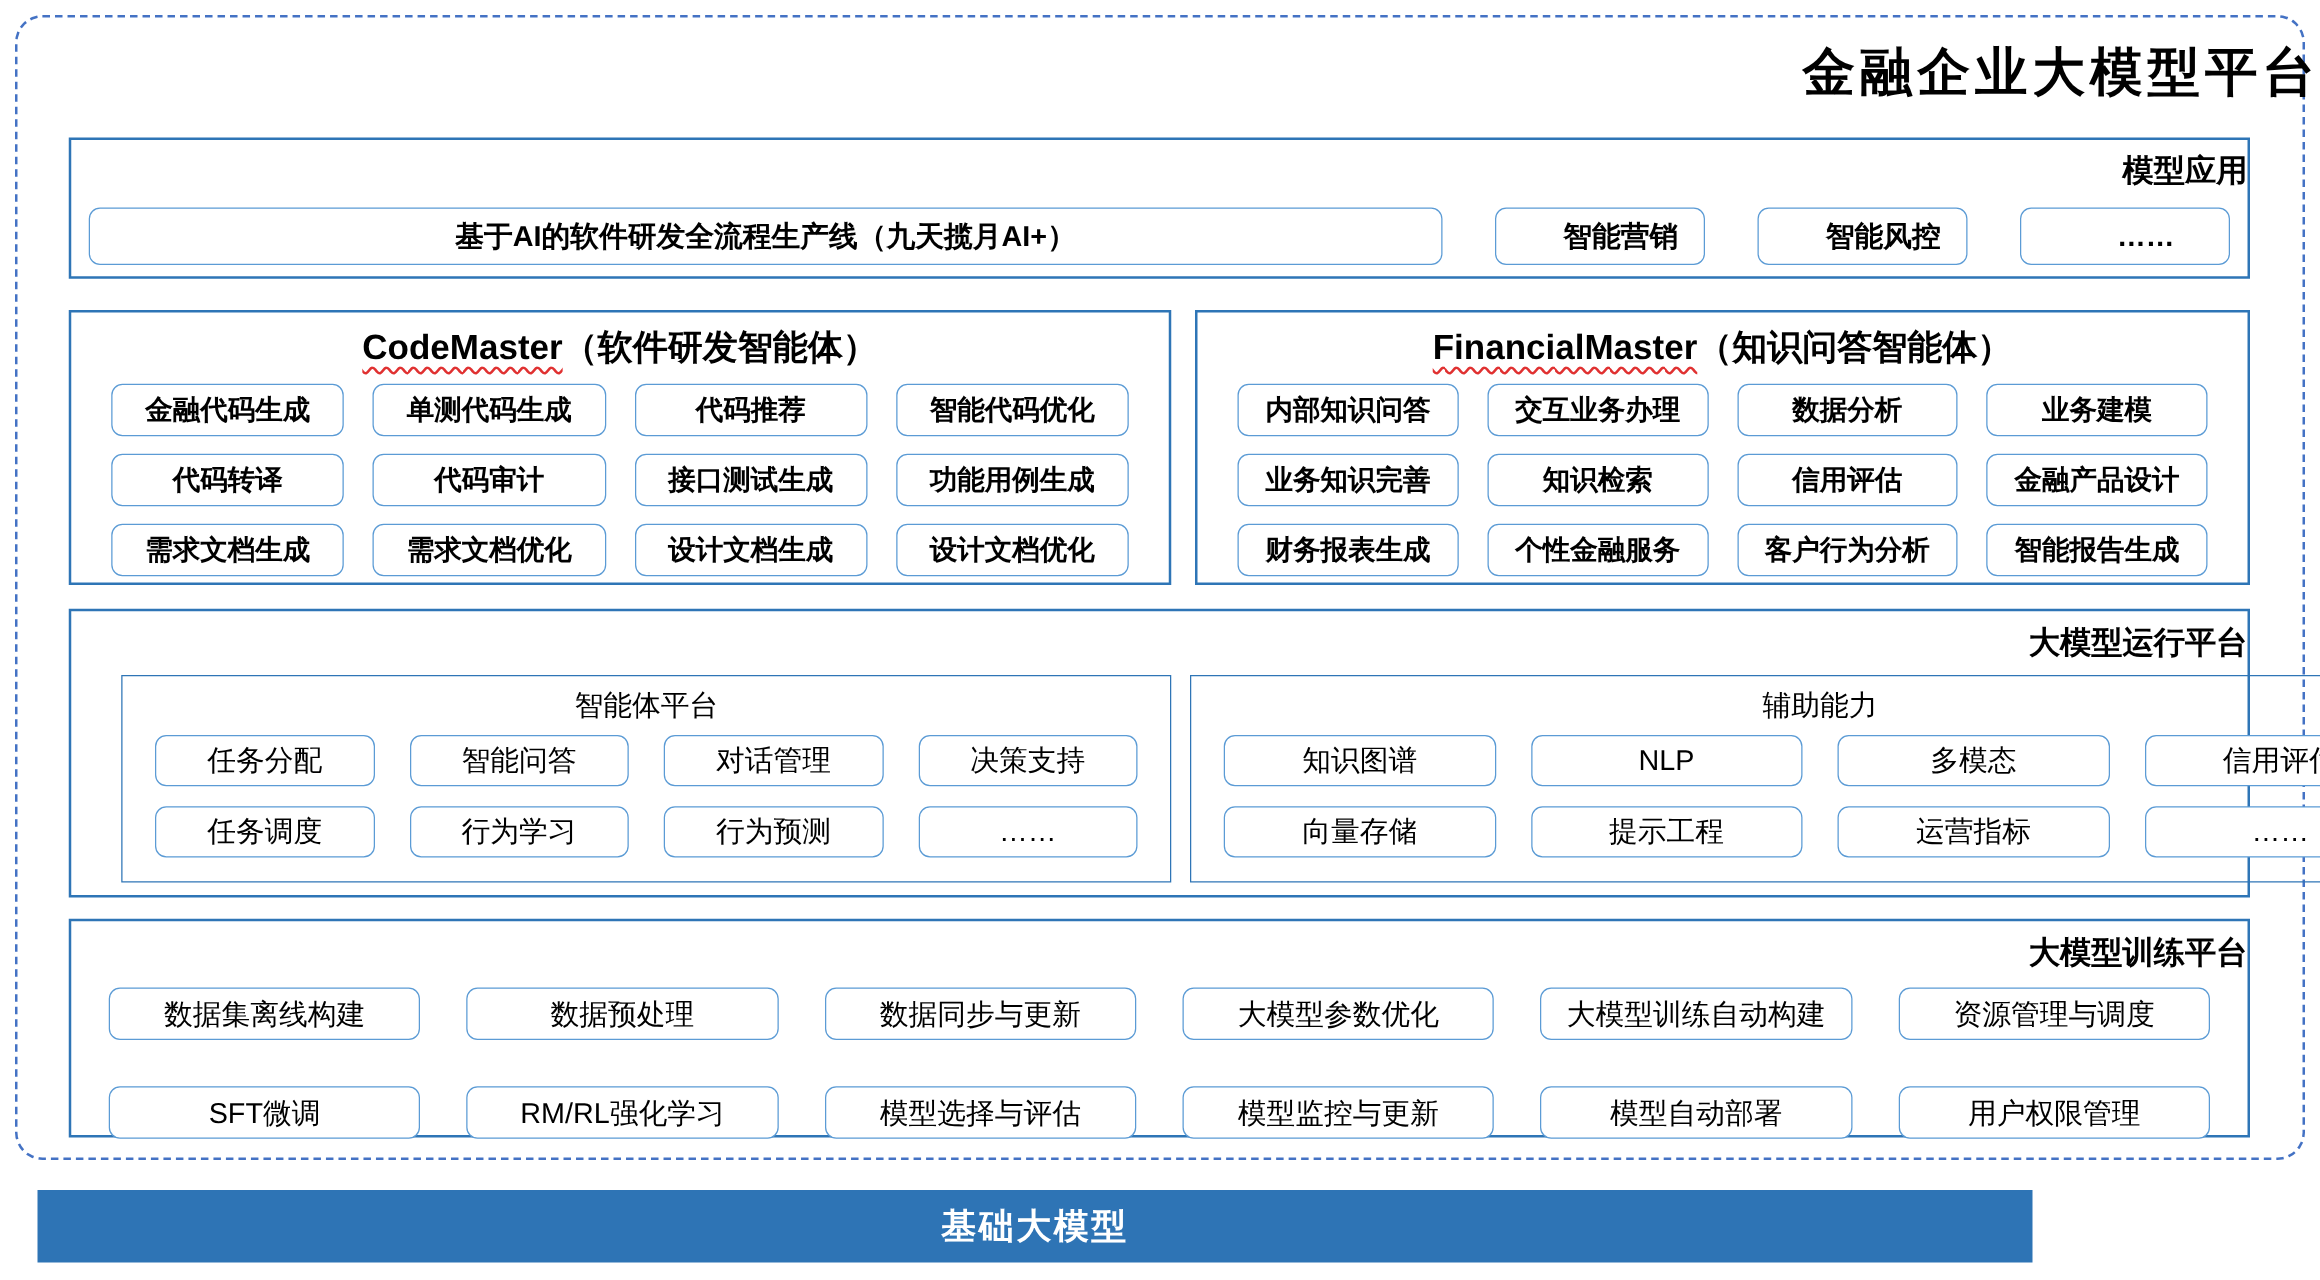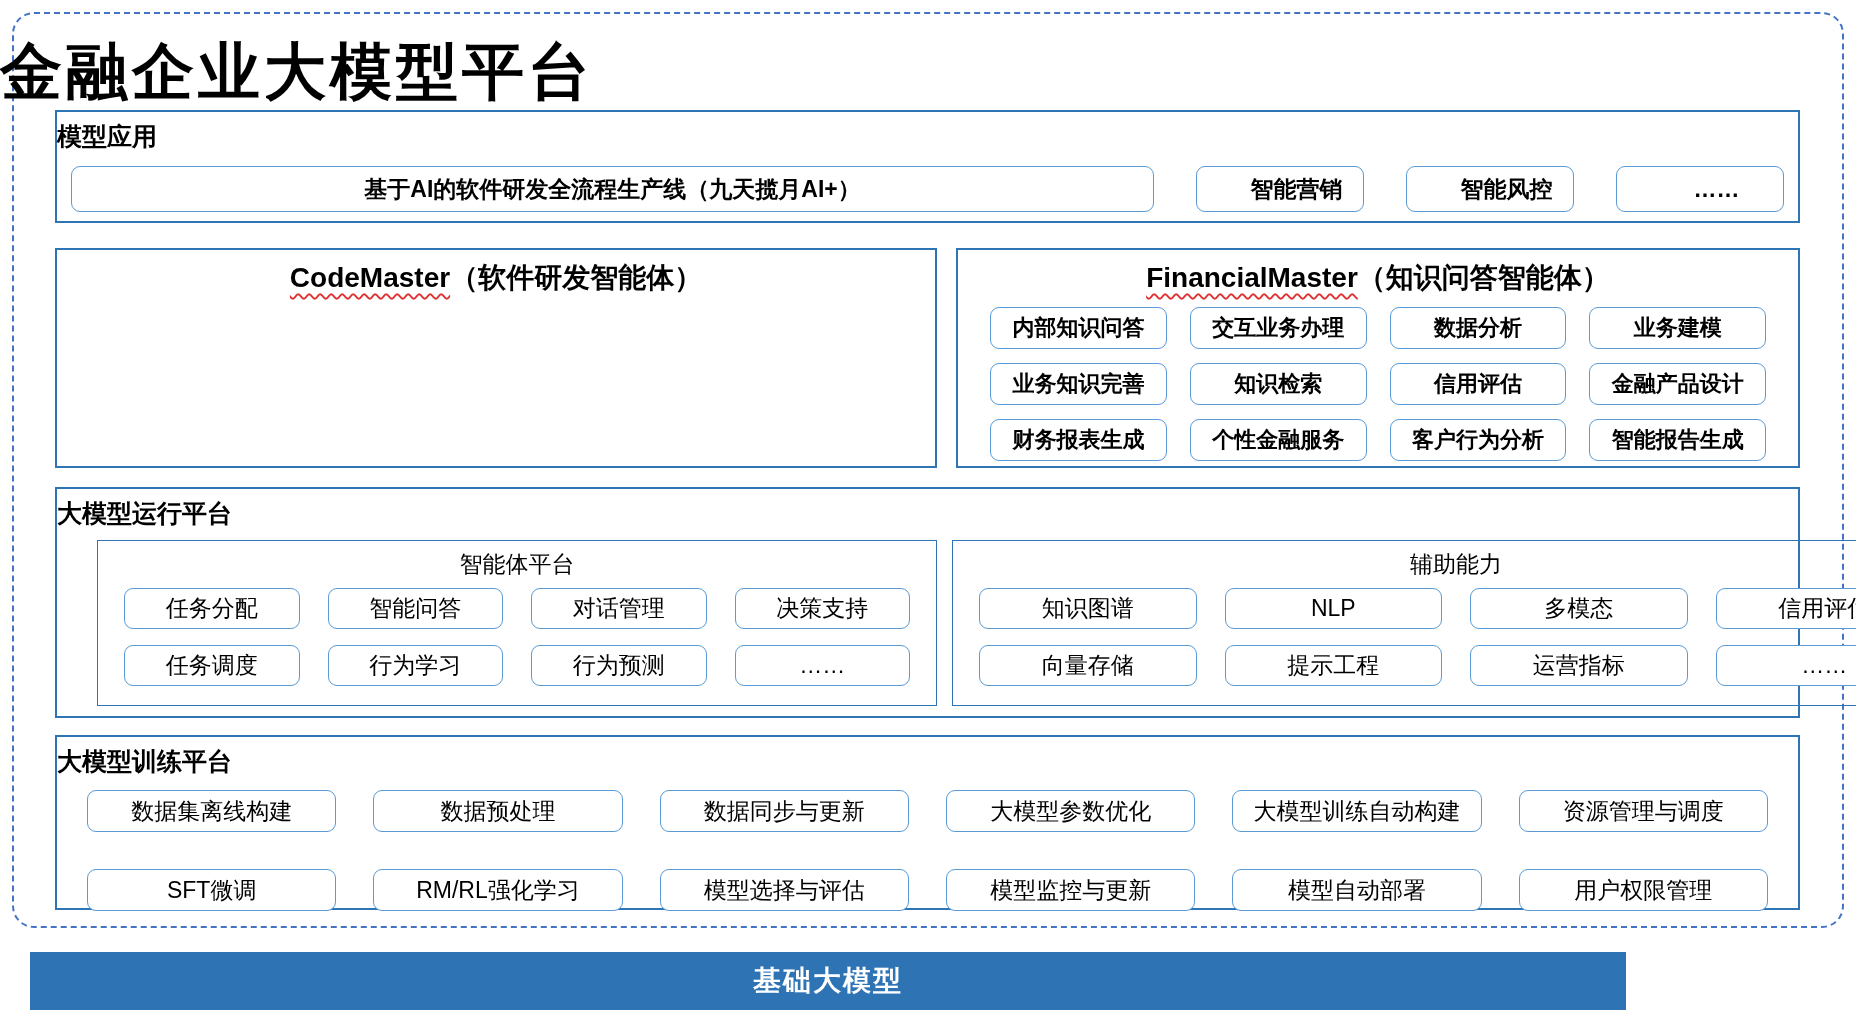--- a/index.html
+++ b/index.html
@@ -12,25 +12,25 @@
     --text:#000000;
   }
   *{margin:0;padding:0;box-sizing:border-box;}
   html,body{background:#fff;}
   body{font-family:"Liberation Sans","DejaVu Sans",sans-serif;color:var(--text);}
   .canvas{position:relative;width:1856px;height:1024px;background:#fff;overflow:hidden;}
 
   .dashed-frame{position:absolute;left:12px;top:12px;width:1832px;height:916px;
     border:2px dashed var(--frame-dashed);border-radius:22px;}
 
-  .main-title{position:absolute;left:0;top:30px;width:100%;text-align:left;
-    font-family:"DejaVu Serif","Liberation Serif",serif;font-weight:700;font-size:62px;letter-spacing:4px;}
+  .main-title{position:absolute;left:0;top:30px;width:100%;text-align:right;
+    font-family:"DejaVu Serif","Liberation Serif",serif;font-weight:700;font-size:42px;letter-spacing:4px;}
 
   .sec{position:absolute;border:2px solid var(--section-border);background:#fff;}
-  .sec-header{width:100%;text-align:left;font-weight:700;font-size:25px;margin-top:8px;}
+  .sec-header{width:100%;text-align:right;font-weight:700;font-size:25px;margin-top:8px;}
 
   
   .item{border:1.5px solid var(--item-border);border-radius:9px;background:#fff;
     display:flex;align-items:center;justify-content:center;font-size:23px;white-space:nowrap;
     overflow:hidden;}
   .bold{font-weight:700;}
 
   
   .sec-app{left:55px;top:110px;width:1745px;height:113px;}
   .app-row{display:flex;gap:42px;padding:0 14px;margin-top:13px;height:46px;}
@@ -84,20 +84,34 @@
     <div class="app-row">
       <div class="item app-main bold">基于AI的软件研发全流程生产线（九天揽月AI+）</div>
       <div class="item app-small bold">智能营销</div>
       <div class="item app-small bold">智能风控</div>
       <div class="item app-small bold">……</div>
     </div>
   </section>
 
   <section class="sec sec-master left">
     <div class="master-title"><span class="wavy">CodeMaster</span><span>（软件研发智能体）</span></div>
+    <div class="grid4">
+      <div class="item">金融代码生成</div>
+      <div class="item">单测代码生成</div>
+      <div class="item">代码推荐</div>
+      <div class="item">智能代码优化</div>
+      <div class="item">代码转译</div>
+      <div class="item">代码审计</div>
+      <div class="item">接口测试生成</div>
+      <div class="item">功能用例生成</div>
+      <div class="item">需求文档生成</div>
+      <div class="item">需求文档优化</div>
+      <div class="item">设计文档生成</div>
+      <div class="item">设计文档优化</div>
+    </div>
   </section>
 
   <section class="sec sec-master right">
     <div class="master-title"><span class="wavy">FinancialMaster</span><span>（知识问答智能体）</span></div>
     <div class="grid4">
       <div class="item">内部知识问答</div>
       <div class="item">交互业务办理</div>
       <div class="item">数据分析</div>
       <div class="item">业务建模</div>
       <div class="item">业务知识完善</div>

